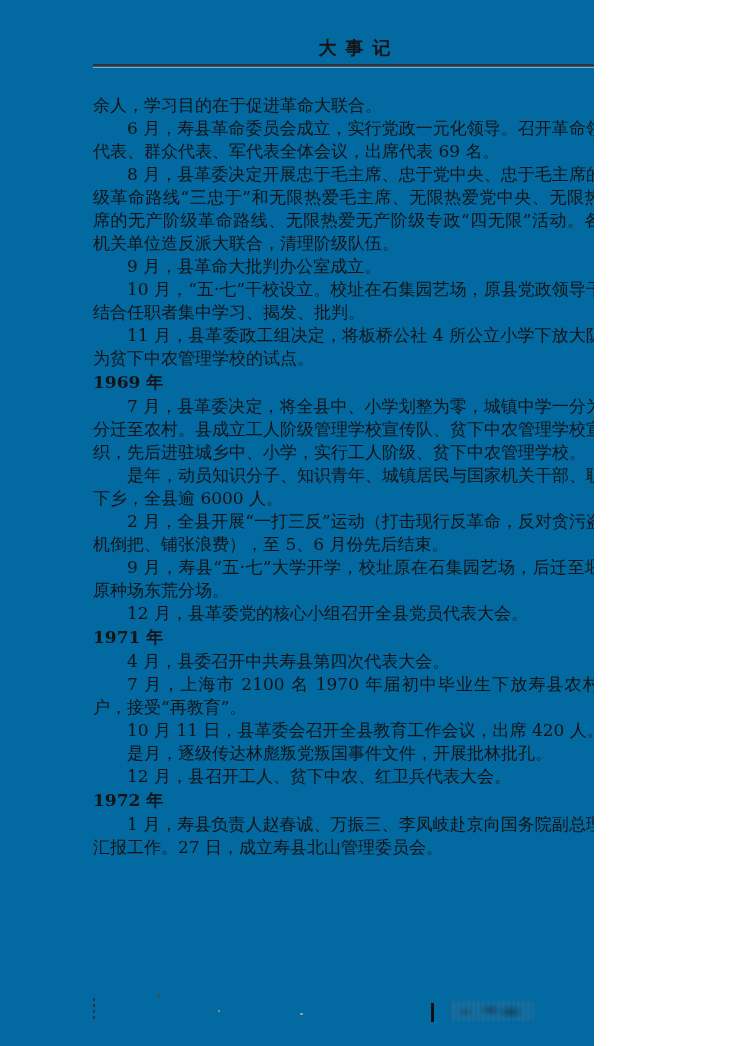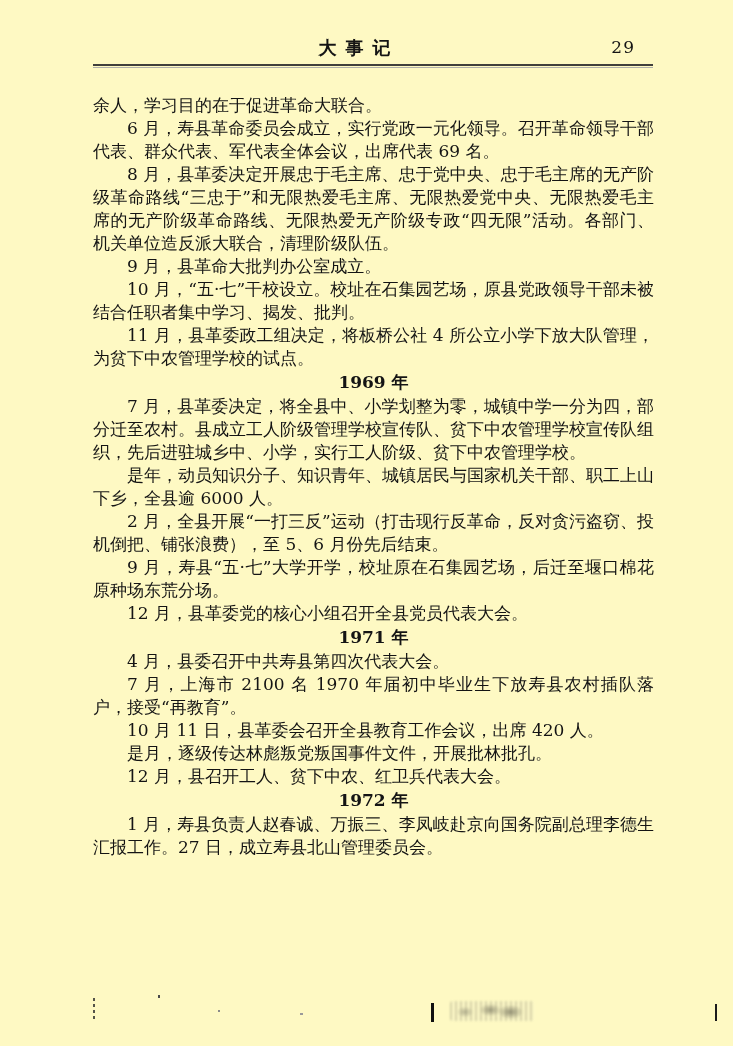--- a/index.html
+++ b/index.html
@@ -1,19 +1,19 @@
 <!DOCTYPE html>
 <html lang="zh"><head>
 <meta charset="utf-8">
 <style>
   html,body{margin:0;padding:0;background:#ffffff;}
   .page{
     position:relative;
-    width:733px;height:1046px;
-    background:#fef9c3;
+    width:594px;height:1046px;
+    background:#0369a1;
     font-family:"DejaVu Serif","Liberation Serif",serif;
     color:#141414;
     overflow:hidden;
   }
   
   .header{position:absolute;left:93px;top:36px;width:560px;}
   .header-row{position:relative;height:24px;display:flex;justify-content:center;align-items:flex-start;}
   .doc-title{
     font-family:"DejaVu Sans","Liberation Sans",sans-serif;
     font-weight:bold;font-size:18px;letter-spacing:9px;
@@ -30,21 +30,21 @@
     opacity:.92;
   }
   
   .doc-body{
     position:absolute;left:93px;top:77px;width:561px;
     font-size:17px;line-height:23px;
     text-align:justify;text-justify:inter-ideograph;
   }
   .para{margin:0;text-indent:2em;}
   .para.no-indent{text-indent:0;margin-top:17px;}
-  .year-heading{margin:1px 0;text-align:center;font-weight:bold;text-indent:0;}
+  .year-heading{margin:1px 0;font-weight:bold;text-indent:0;}
   
   .artifact{position:absolute;}
   .artifact-tick-left{
     left:93px;top:998px;width:2px;height:24px;
     background:repeating-linear-gradient(#2a2a2a 0 3px,transparent 3px 6px);
     opacity:.8;
   }
   .artifact-dot{left:158px;top:995px;width:2px;height:3px;background:#4a4a4a;}
   .artifact-speck-1{left:218px;top:1010px;width:2px;height:2px;background:#8a8a8a;}
   .artifact-speck-2{left:300px;top:1013px;width:3px;height:2px;background:#9a9a9a;}

